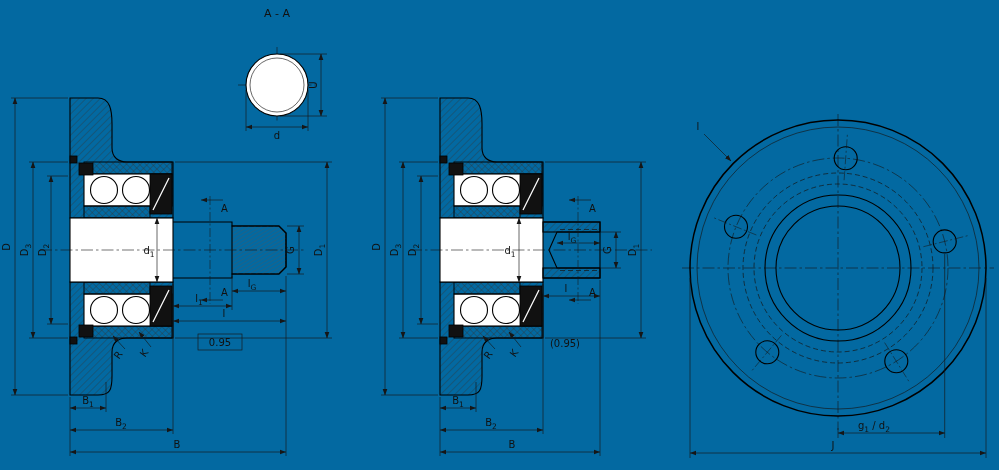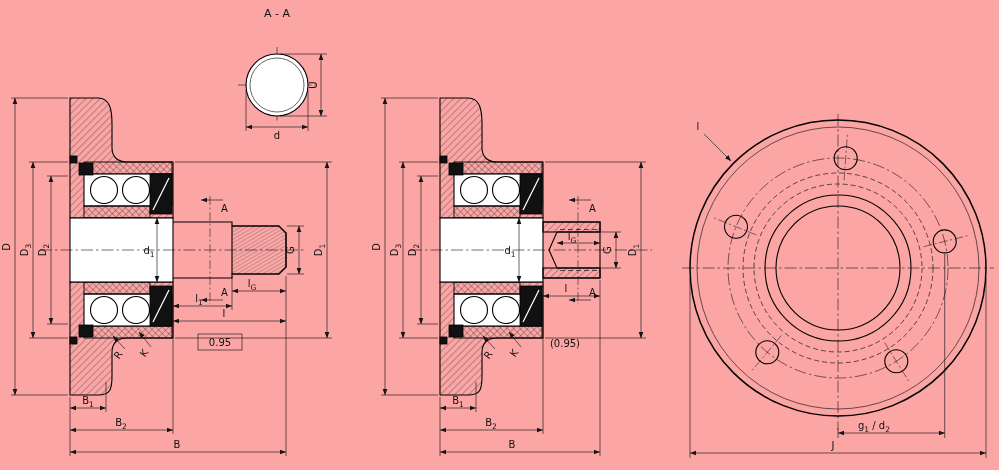--- a/index.html
+++ b/index.html
@@ -1,16 +1,16 @@
 <!DOCTYPE html>
 <html><head>
 <meta charset="utf-8">
 <style>
   html,body{margin:0;padding:0;background:#fff;}
-  .canvas{position:relative;width:999px;height:470px;background:#fca5a5;overflow:hidden;}
+  .canvas{position:relative;width:999px;height:470px;background:#0369a1;overflow:hidden;}
   svg{display:block;}
   text{font-family:"DejaVu Sans",sans-serif;font-size:10px;fill:#111;}
   .ttl{font-size:11px;}
   .sub{font-size:7.5px;}
   .out{fill:none;stroke:#000;stroke-width:1.5;}
   .out2{fill:none;stroke:#000;stroke-width:1.1;}
   .thin{fill:none;stroke:#161616;stroke-width:0.65;}
   .cl{fill:none;stroke:#161616;stroke-width:0.6;stroke-dasharray:12 3 2.5 3;}
   .cl2{fill:none;stroke:#161616;stroke-width:0.55;stroke-dasharray:9 2.5 2 2.5;}
   .dash{fill:none;stroke:#161616;stroke-width:0.7;stroke-dasharray:5 3;}

